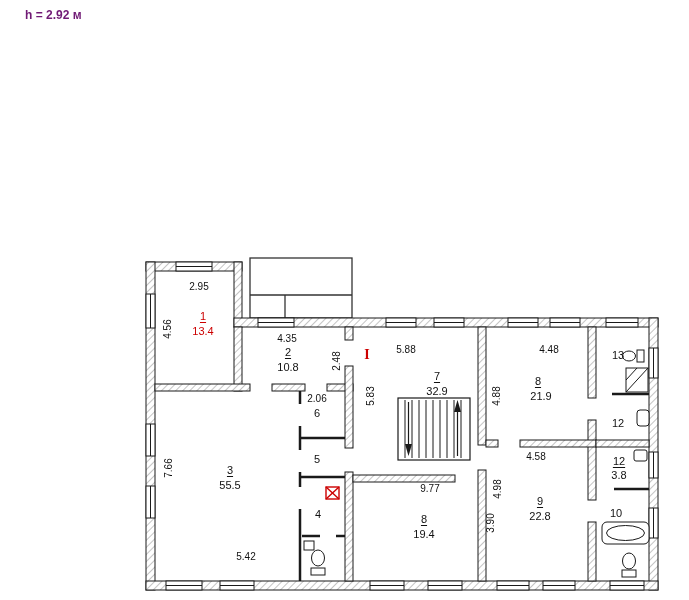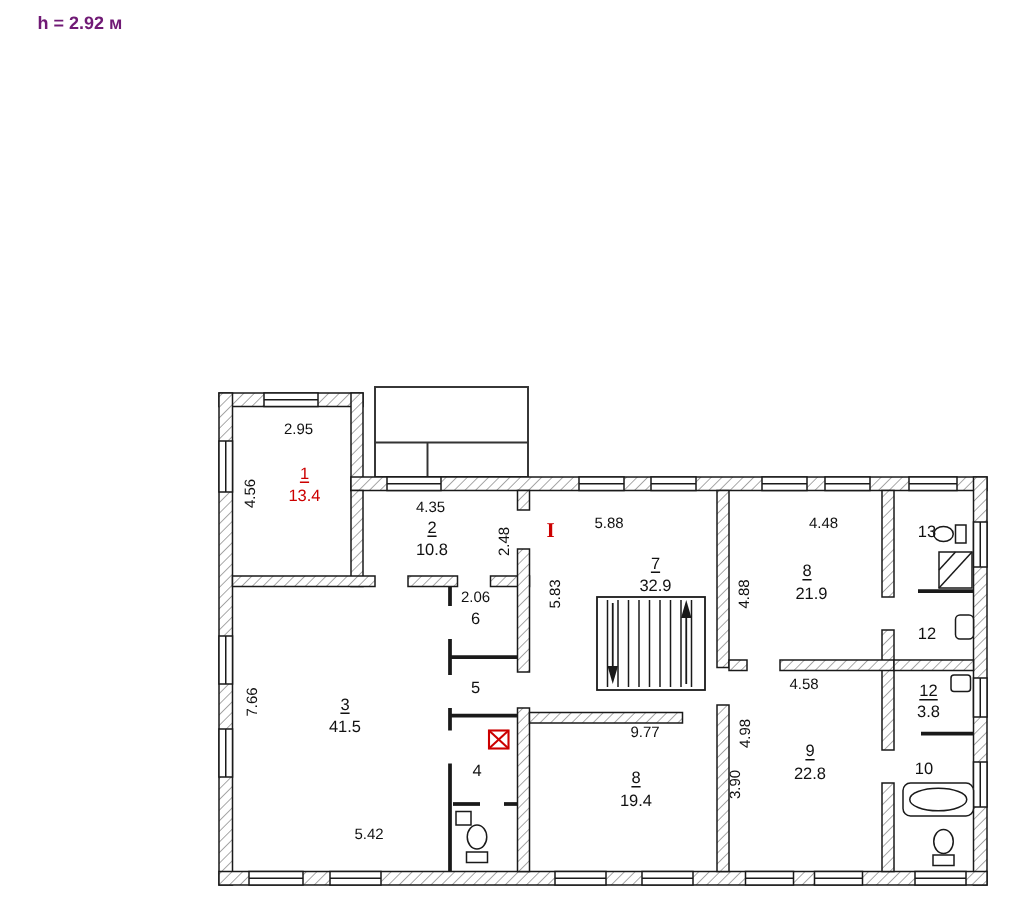--- a/index.html
+++ b/index.html
@@ -234,21 +234,21 @@
     </g>
   </svg>
 
   <div class="labels">
 
     <div class="lbl num red" style="left:203px;top:316px">1</div>
     <div class="lbl red" style="left:203px;top:331px">13.4</div>
     <div class="lbl num" style="left:288px;top:352px">2</div>
     <div class="lbl" style="left:288px;top:367px">10.8</div>
     <div class="lbl num" style="left:230px;top:470px">3</div>
-    <div class="lbl" style="left:230px;top:485px">41.5</div>
+    <div class="lbl" style="left:230px;top:485px">55.5</div>
     <div class="lbl" style="left:318px;top:514px">4</div>
     <div class="lbl" style="left:317px;top:459px">5</div>
     <div class="lbl" style="left:317px;top:413px">6</div>
     <div class="lbl num" style="left:437px;top:376px">7</div>
     <div class="lbl" style="left:437px;top:391px">32.9</div>
     <div class="lbl num" style="left:424px;top:519px">8</div>
     <div class="lbl" style="left:424px;top:534px">19.4</div>
     <div class="lbl num" style="left:540px;top:501px">9</div>
     <div class="lbl" style="left:540px;top:516px">22.8</div>
     <div class="lbl" style="left:616px;top:513px">10</div>

